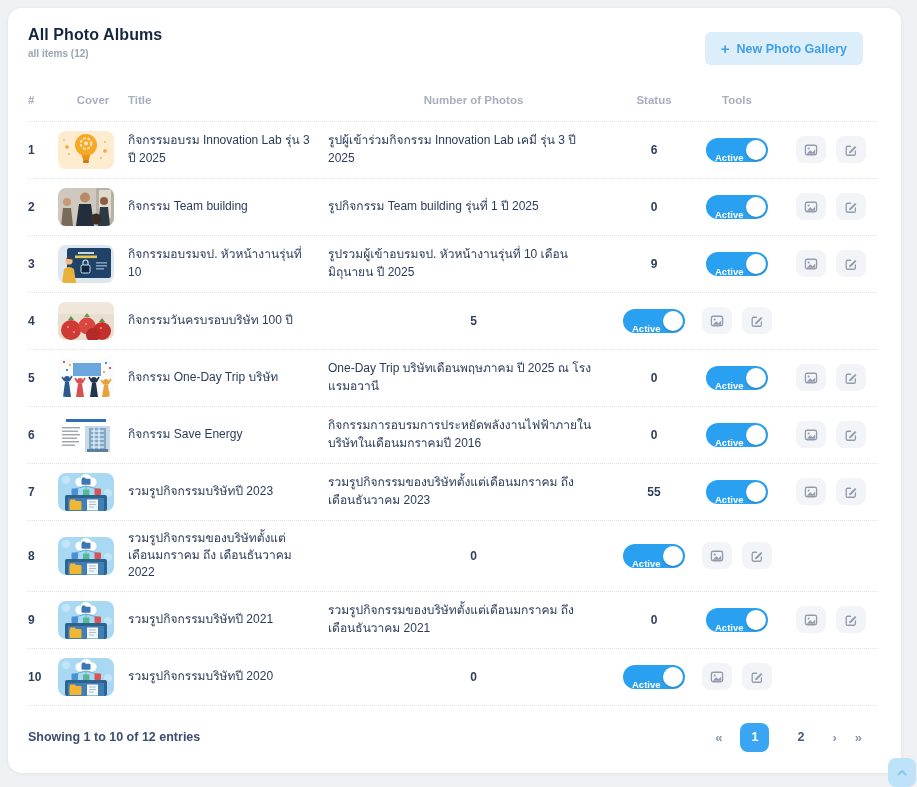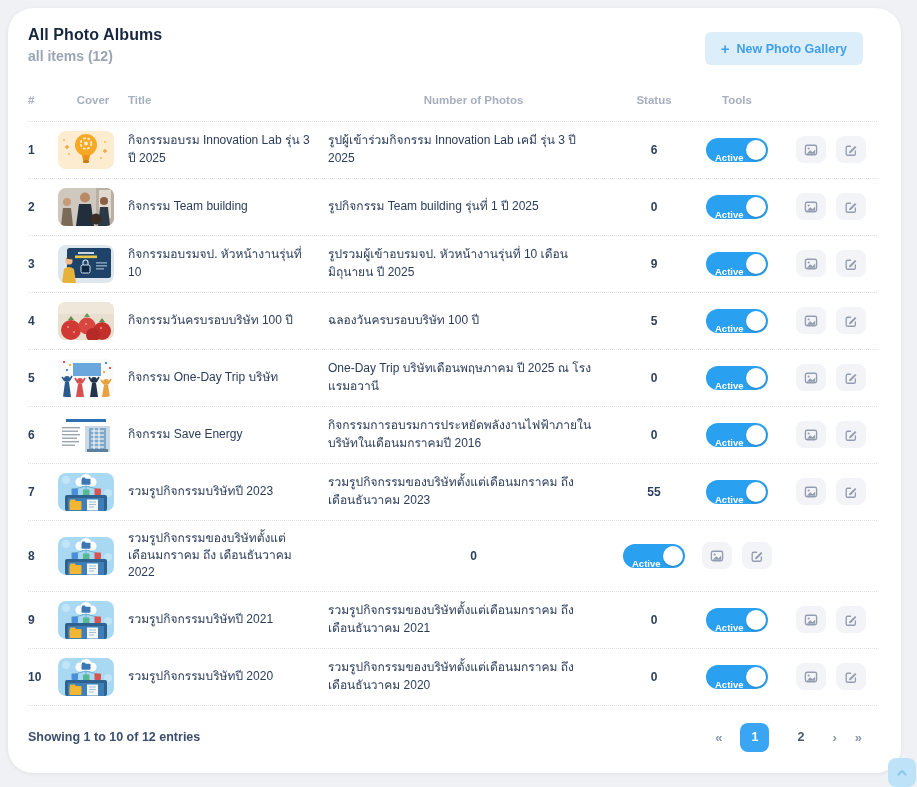--- a/index.html
+++ b/index.html
@@ -8,28 +8,28 @@
     font-family: "Liberation Sans", "DejaVu Sans", sans-serif;
     background: #f0f1f4;
     position: relative;
     color: #2e3f5c;
   }
   .card {
     position: absolute;
     left: 8px; top: 8px;
     width: 893px; height: 765px;
     background: #ffffff;
-    border-radius: 25px;
+    border-radius: 14px;
     box-shadow: 0 1px 4px rgba(30,40,70,.07);
     padding: 18px 24px 14px 20px;
   }
   
   .card-head { display: flex; justify-content: space-between; align-items: flex-start; }
   .page-title { font-size: 16px; font-weight: 700; color: #16263f; letter-spacing: .1px; }
-  .page-subtitle { font-size: 14px; color: #9aa4b4; margin-top: 4px; font-weight: 600; }
+  .page-subtitle { font-size: 10px; color: #9aa4b4; margin-top: 4px; font-weight: 600; }
   .new-btn {
     display: inline-flex; align-items: center; gap: 7px;
     background: #ddeefb; color: #3f9fe8;
     border: none; border-radius: 6px;
     padding: 9px 16px; margin-top: 6px; margin-right: 14px;
     font-size: 12.5px; font-weight: 600; cursor: pointer;
     font-family: inherit;
   }
   .new-btn .plus { font-size: 15px; font-weight: 600; line-height: 1; }
   
@@ -249,21 +249,20 @@
     <circle cx="10" cy="25" r="1" fill="#f0978e"></circle>
               <circle cx="16" cy="30" r="1" fill="#f0978e"></circle>
     <circle cx="28" cy="22" r="1" fill="#f0978e"></circle>
               <circle cx="43" cy="26" r="1" fill="#f0978e"></circle>
     <path d="M10 18 l3 -4 l3 4 z" fill="#5d8f4a"></path>
               <path d="M26 15 l3 -4 l3 4 z" fill="#6a9c55"></path>
     <path d="M41 20 l3 -4 l3 4 z" fill="#5d8f4a"></path>
             </svg>
           </div>
           <div class="cell-title">กิจกรรมวันครบรอบบริษัท 100 ปี</div>
-          <div class="cell-desc">ฉลองวันครบรอบบริษัท 100 ปี</div>
           <div class="cell-photos">5</div>
           <div class="cell-status">
             <div class="toggle">
               <span class="toggle-label">Active</span>
               <span class="toggle-knob"></span>
             </div>
           </div>
           <div class="cell-tools">
             <button class="tool-btn">
               <svg viewBox="0 0 16 16">
@@ -543,21 +542,20 @@
     <rect x="36.5" y="15.5" width="6.5" height="6.5" rx="1" fill="#d9534f"></rect>
     <rect x="7" y="22" width="42" height="16" rx="2" fill="#2e6391"></rect>
     <rect x="10" y="25" width="36" height="13" fill="#3f7fb5"></rect>
     <rect x="12" y="26.5" width="5.5" height="2.5" rx="0.8" fill="#f2b632"></rect>
               <rect x="11.5" y="28" width="12" height="9" rx="1" fill="#f2b632"></rect>
     <rect x="29" y="26.5" width="11" height="11" fill="#f4f8fb"></rect>
     <path d="M31 29 h7 M31 31.5 h7 M31 34 h5" stroke="#9db8cc" stroke-width="0.9"></path>
             </svg>
           </div>
           <div class="cell-title">รวมรูปกิจกรรมบริษัทปี 2020</div>
-          <div class="cell-desc">รวมรูปกิจกรรมของบริษัทตั้งแต่เดือนมกราคม ถึง เดือนธันวาคม 2020</div>
           <div class="cell-photos">0</div>
           <div class="cell-status">
             <div class="toggle">
               <span class="toggle-label">Active</span>
               <span class="toggle-knob"></span>
             </div>
           </div>
           <div class="cell-tools">
             <button class="tool-btn">
               <svg viewBox="0 0 16 16">

